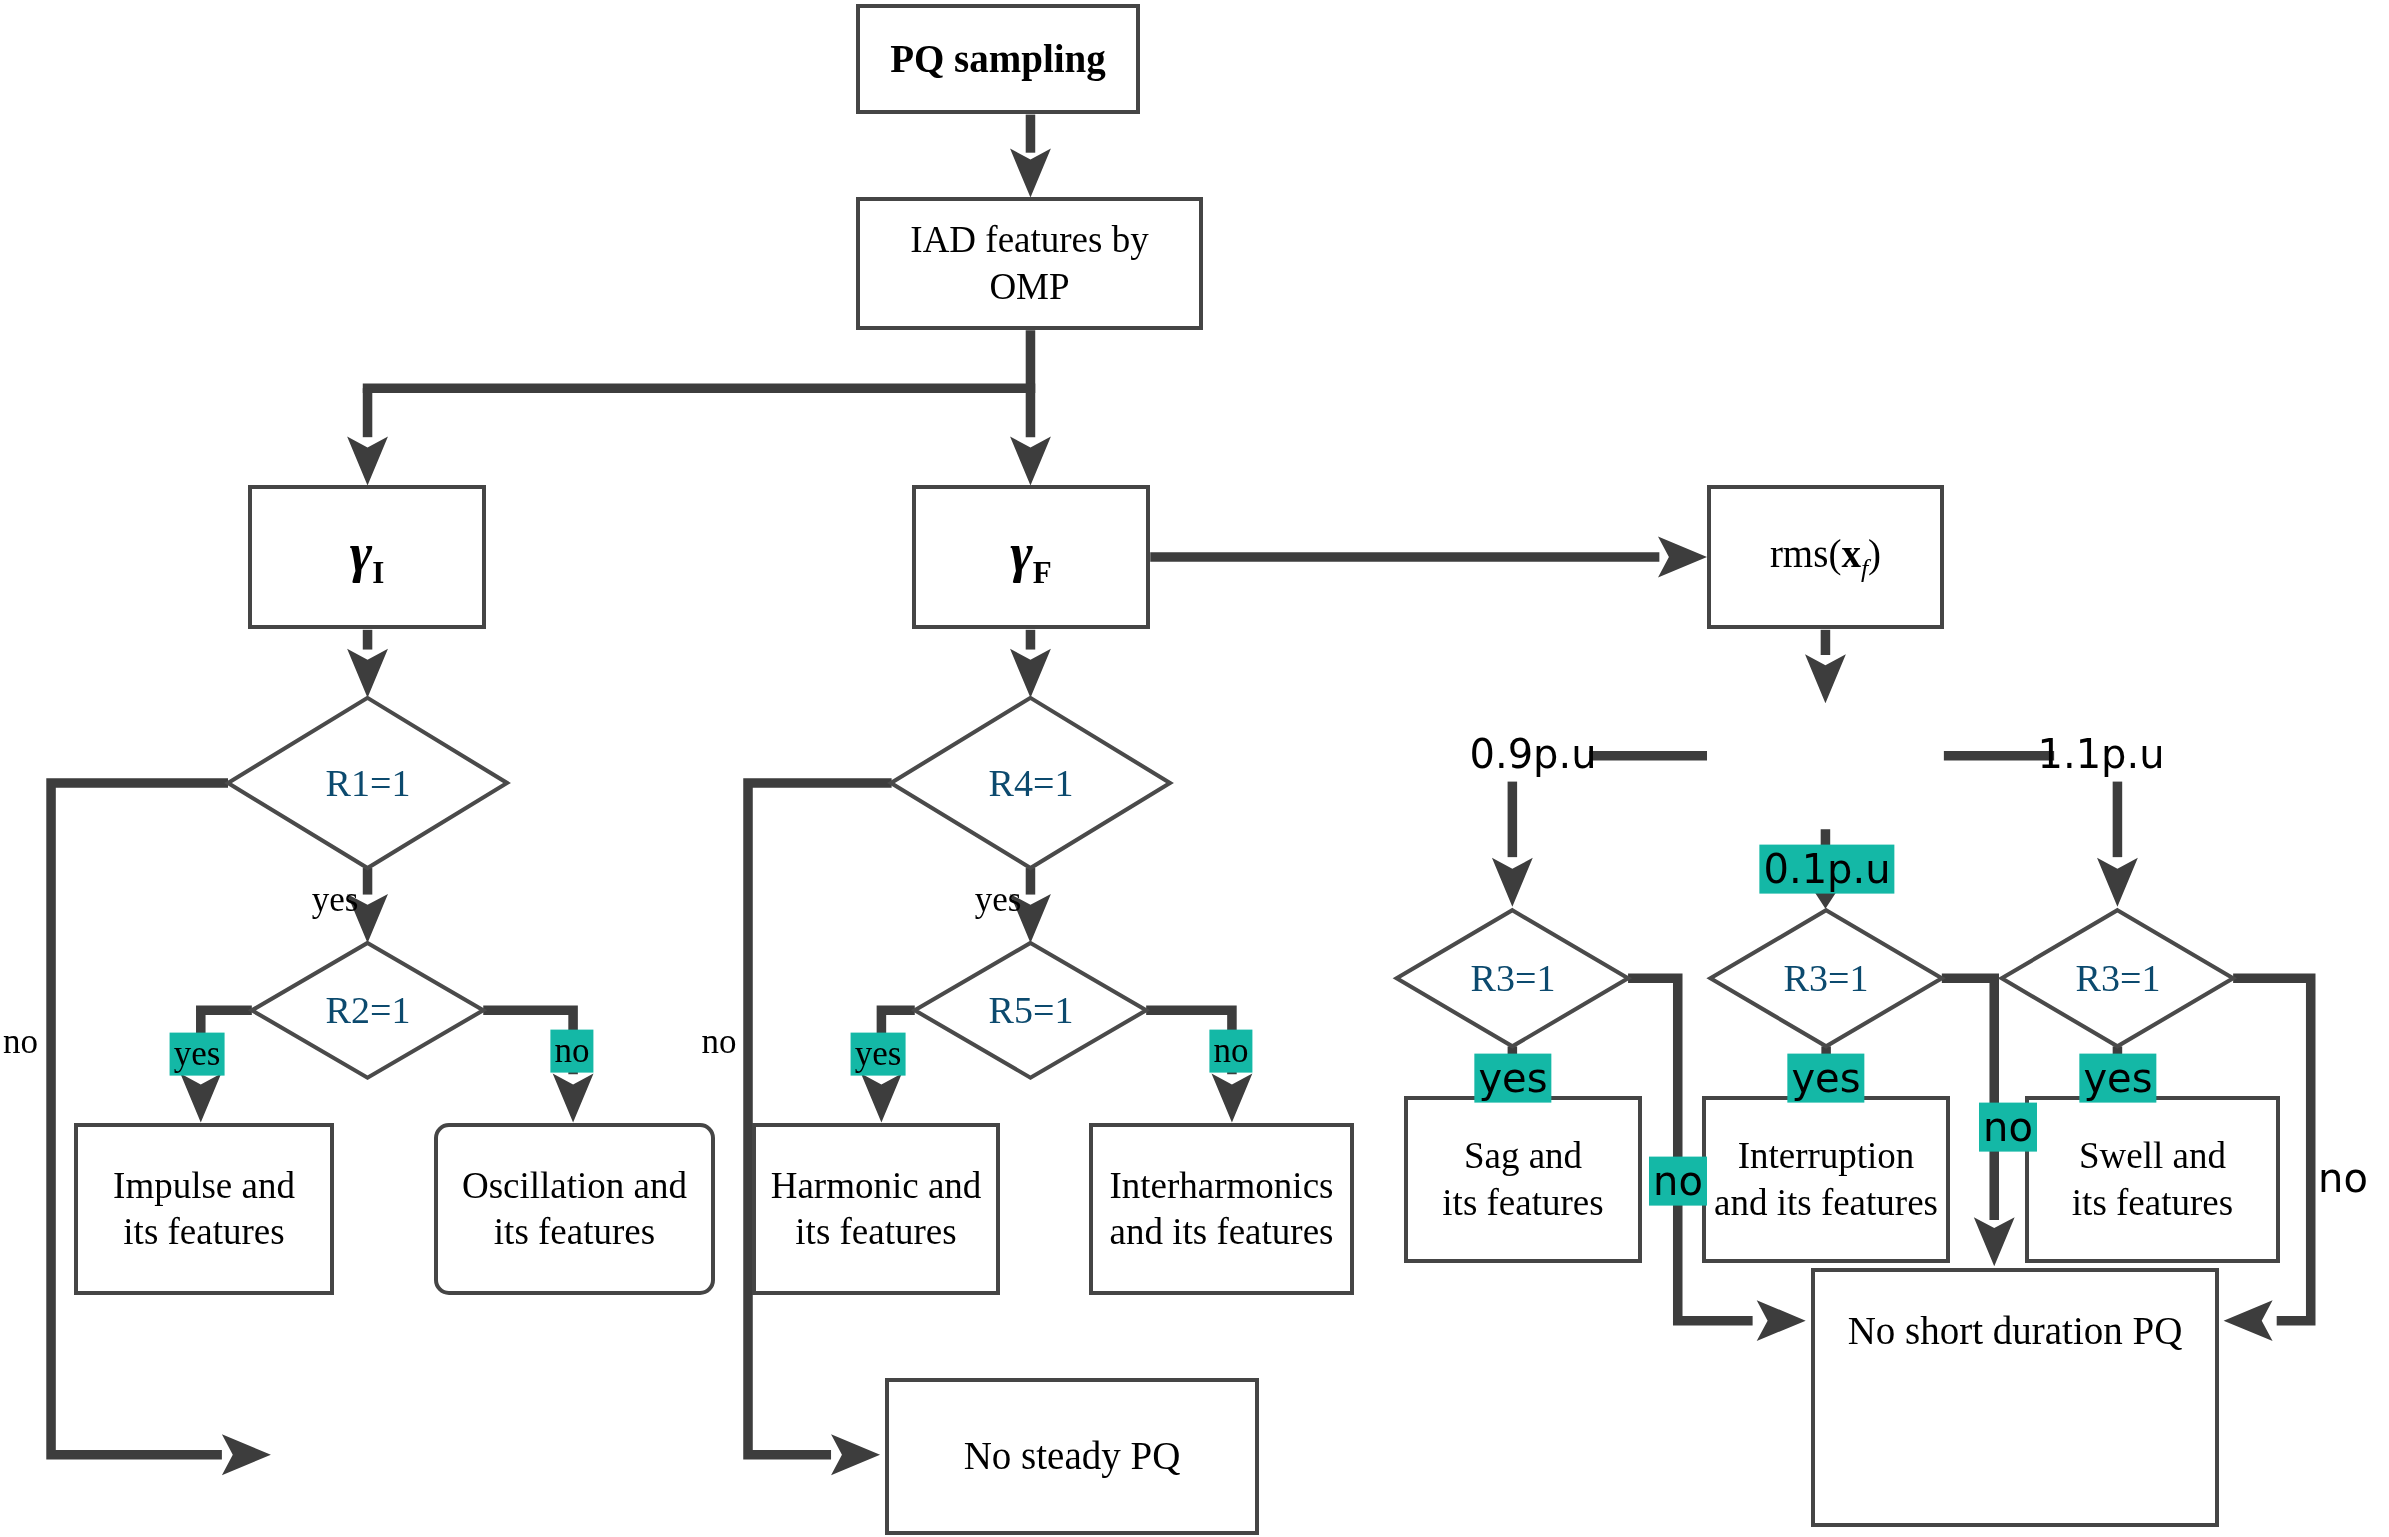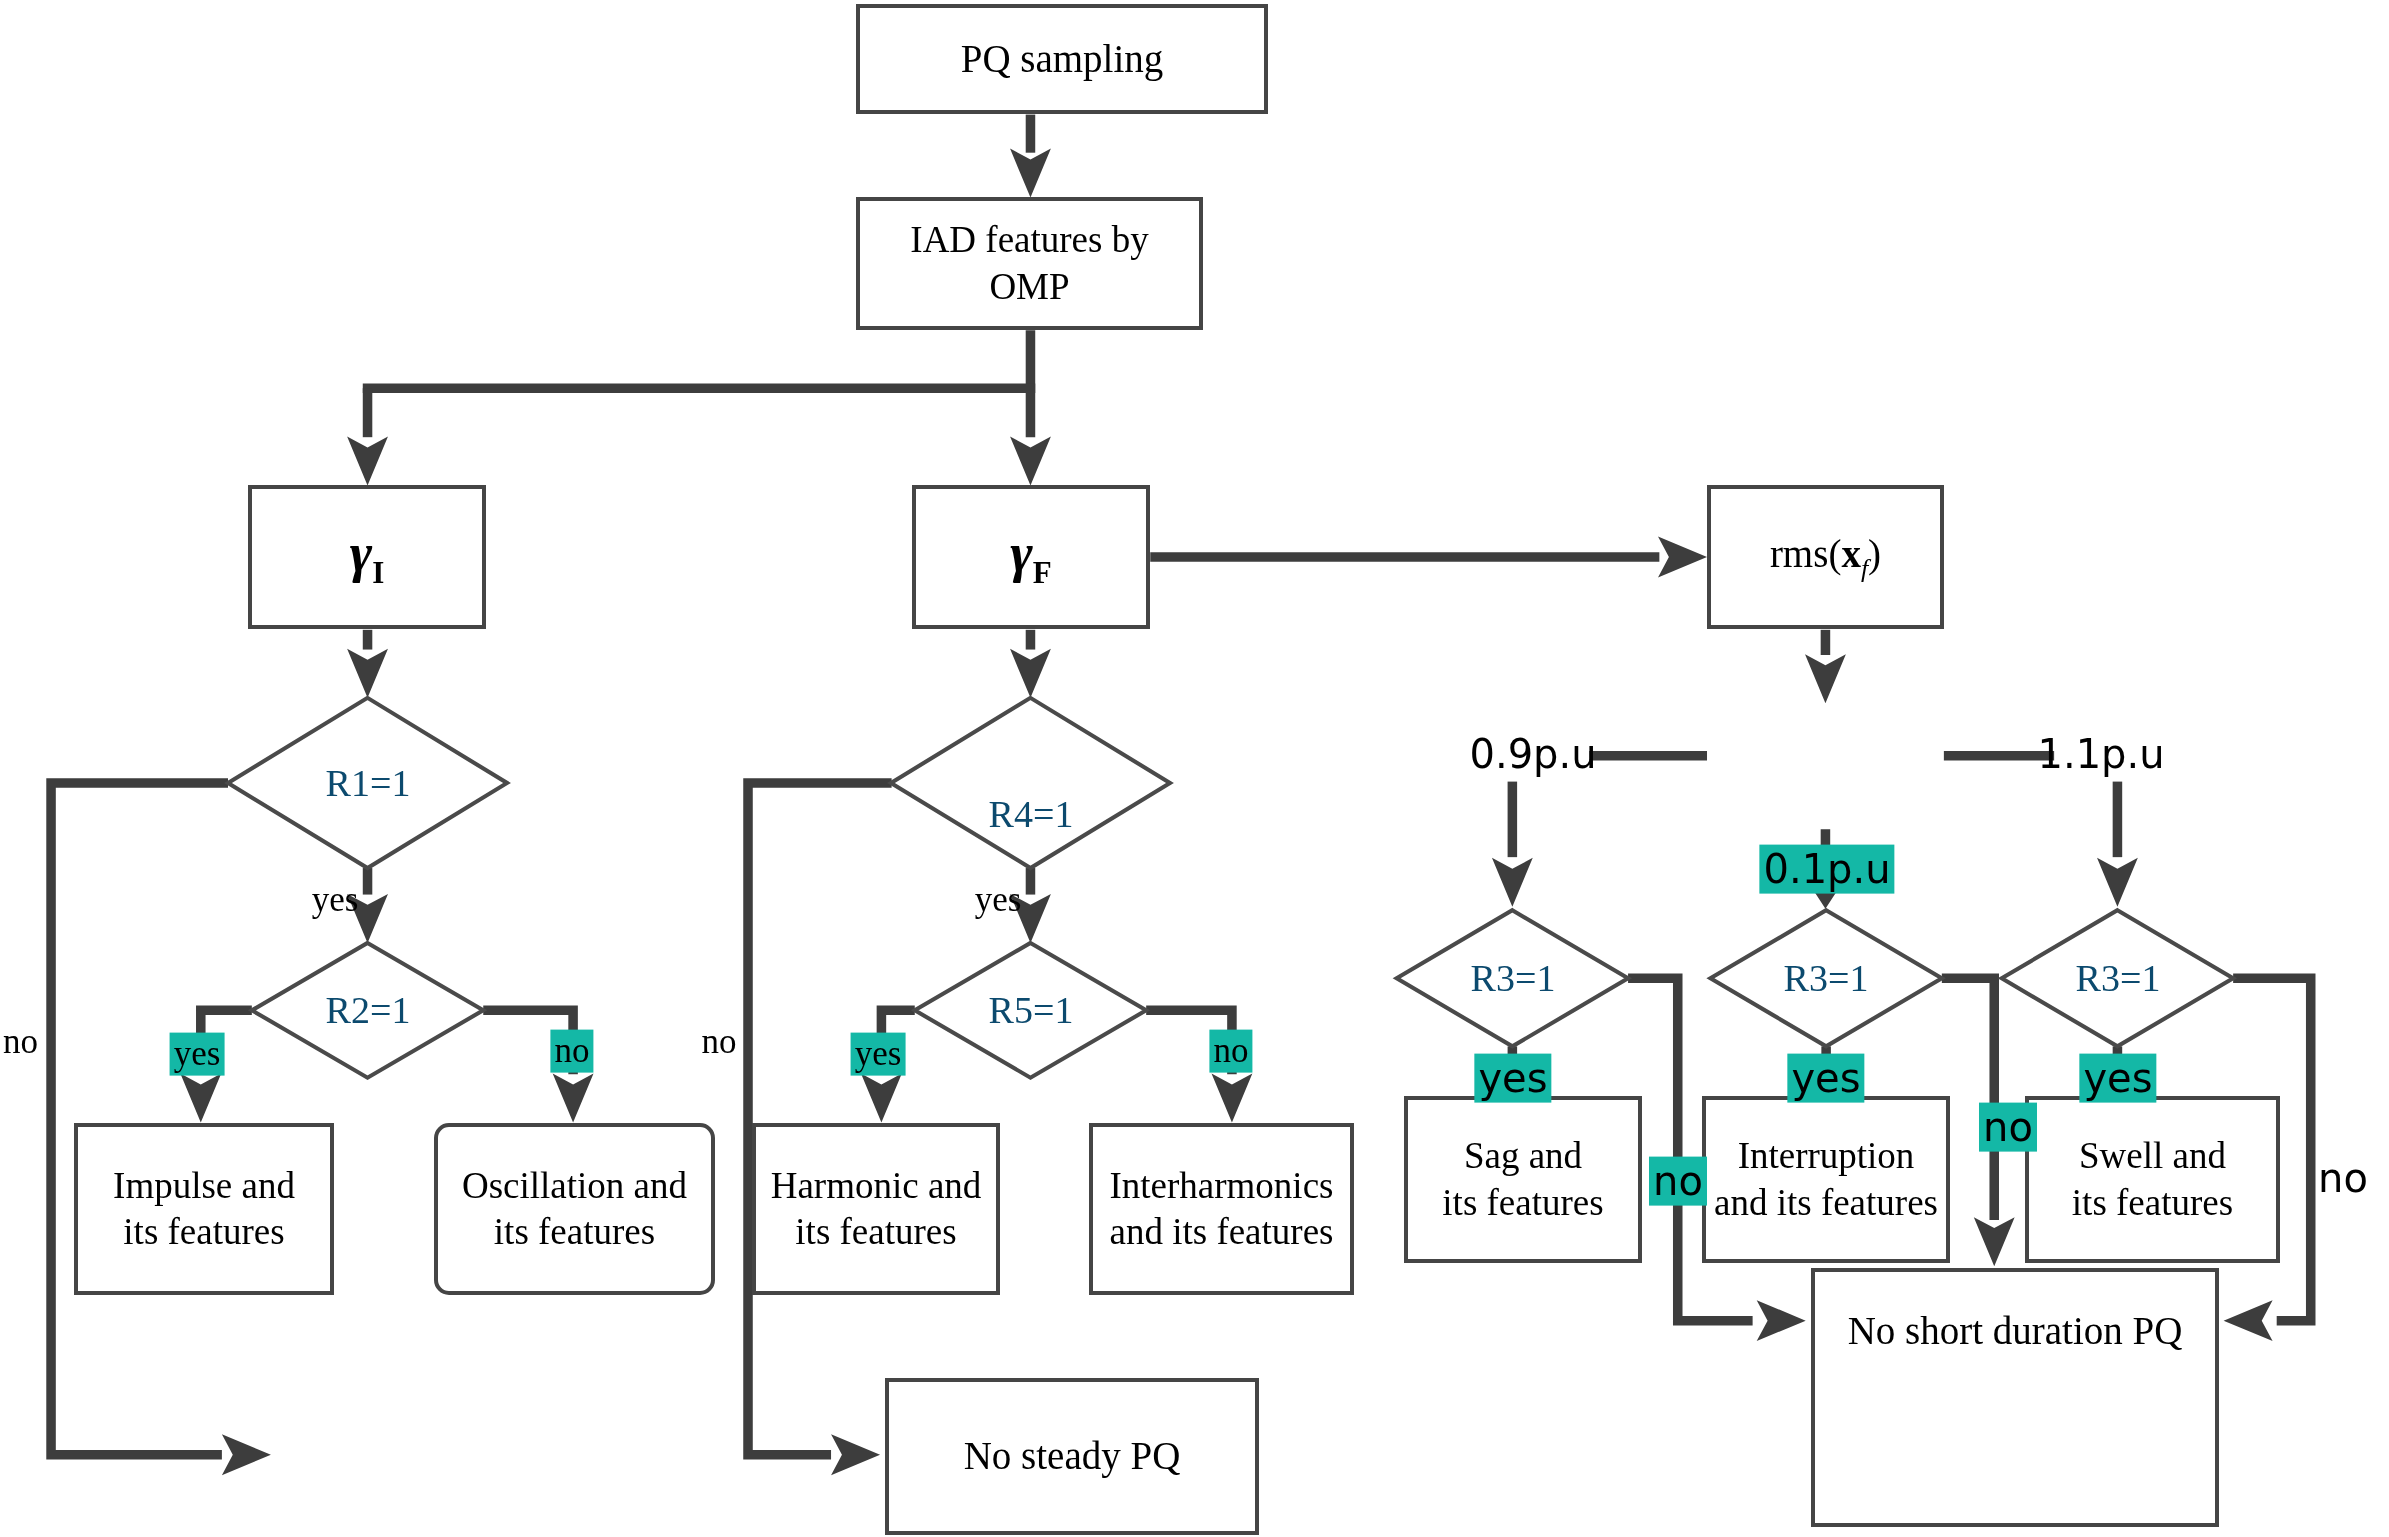--- a/index.html
+++ b/index.html
@@ -108,21 +108,21 @@
       <polygon points="540,1025 745,1150 540,1275 335,1150"></polygon>
       <polygon points="1514,1025 1719,1150 1514,1275 1309,1150"></polygon>
       <polygon points="540,1385 710,1484 540,1583 370,1484"></polygon>
       <polygon points="1514,1385 1684,1484 1514,1583 1344,1484"></polygon>
       <polygon points="2222,1337 2392,1437 2222,1537 2052,1437"></polygon>
       <polygon points="2683,1337 2853,1437 2683,1537 2513,1437"></polygon>
       <polygon points="3111,1337 3281,1437 3111,1537 2941,1437"></polygon>
     </g>
   </svg>
 
-  <div class="box" style="left:856px;top:4.1px;width:412px;height:110px;">
+  <div class="box" style="left:856px;top:4.1px;width:284px;height:110px;font-weight:bold;">
     <span class="box-label big-label">PQ sampling</span>
   </div>
 
   <div class="box" style="left:856px;top:197px;width:347px;height:133px;">
     <span class="box-label">IAD features by
 OMP</span>
   </div>
 
   <div class="box" style="left:248px;top:485px;width:238px;height:144px;">
     <span><span class="gamma">γ</span><span class="gsub">I</span></span>
@@ -175,21 +175,21 @@
 
   <div class="box" style="left:885px;top:1378px;width:374px;height:157px;">
     <span class="box-label big-label">No steady PQ</span>
   </div>
 
   <div class="box padtop" style="left:1811px;top:1268px;width:408px;height:259px;">
     <span class="box-label big-label">No short duration PQ</span>
   </div>
 
   <div class="dlabel" style="left:368px;top:783px;">R1=1</div>
-  <div class="dlabel" style="left:1031px;top:783px;margin-top:31px;">R4=1</div>
+  <div class="dlabel" style="left:1031px;top:783px;">R4=1</div>
   <div class="dlabel" style="left:368px;top:1010px;">R2=1</div>
   <div class="dlabel" style="left:1031px;top:1010px;">R5=1</div>
   <div class="dlabel" style="left:1513px;top:978px;">R3=1</div>
   <div class="dlabel" style="left:1826px;top:978px;">R3=1</div>
   <div class="dlabel" style="left:2118px;top:978px;">R3=1</div>
 
   <div class="elabel" style="left:335px;top:900px;">yes</div>
   <div class="elabel wb" style="left:197px;top:1054px;">yes</div>
   <div class="elabel wb" style="left:572px;top:1051px;">no</div>
   <div class="elabel" style="left:20.4px;top:1042px;">no</div>

